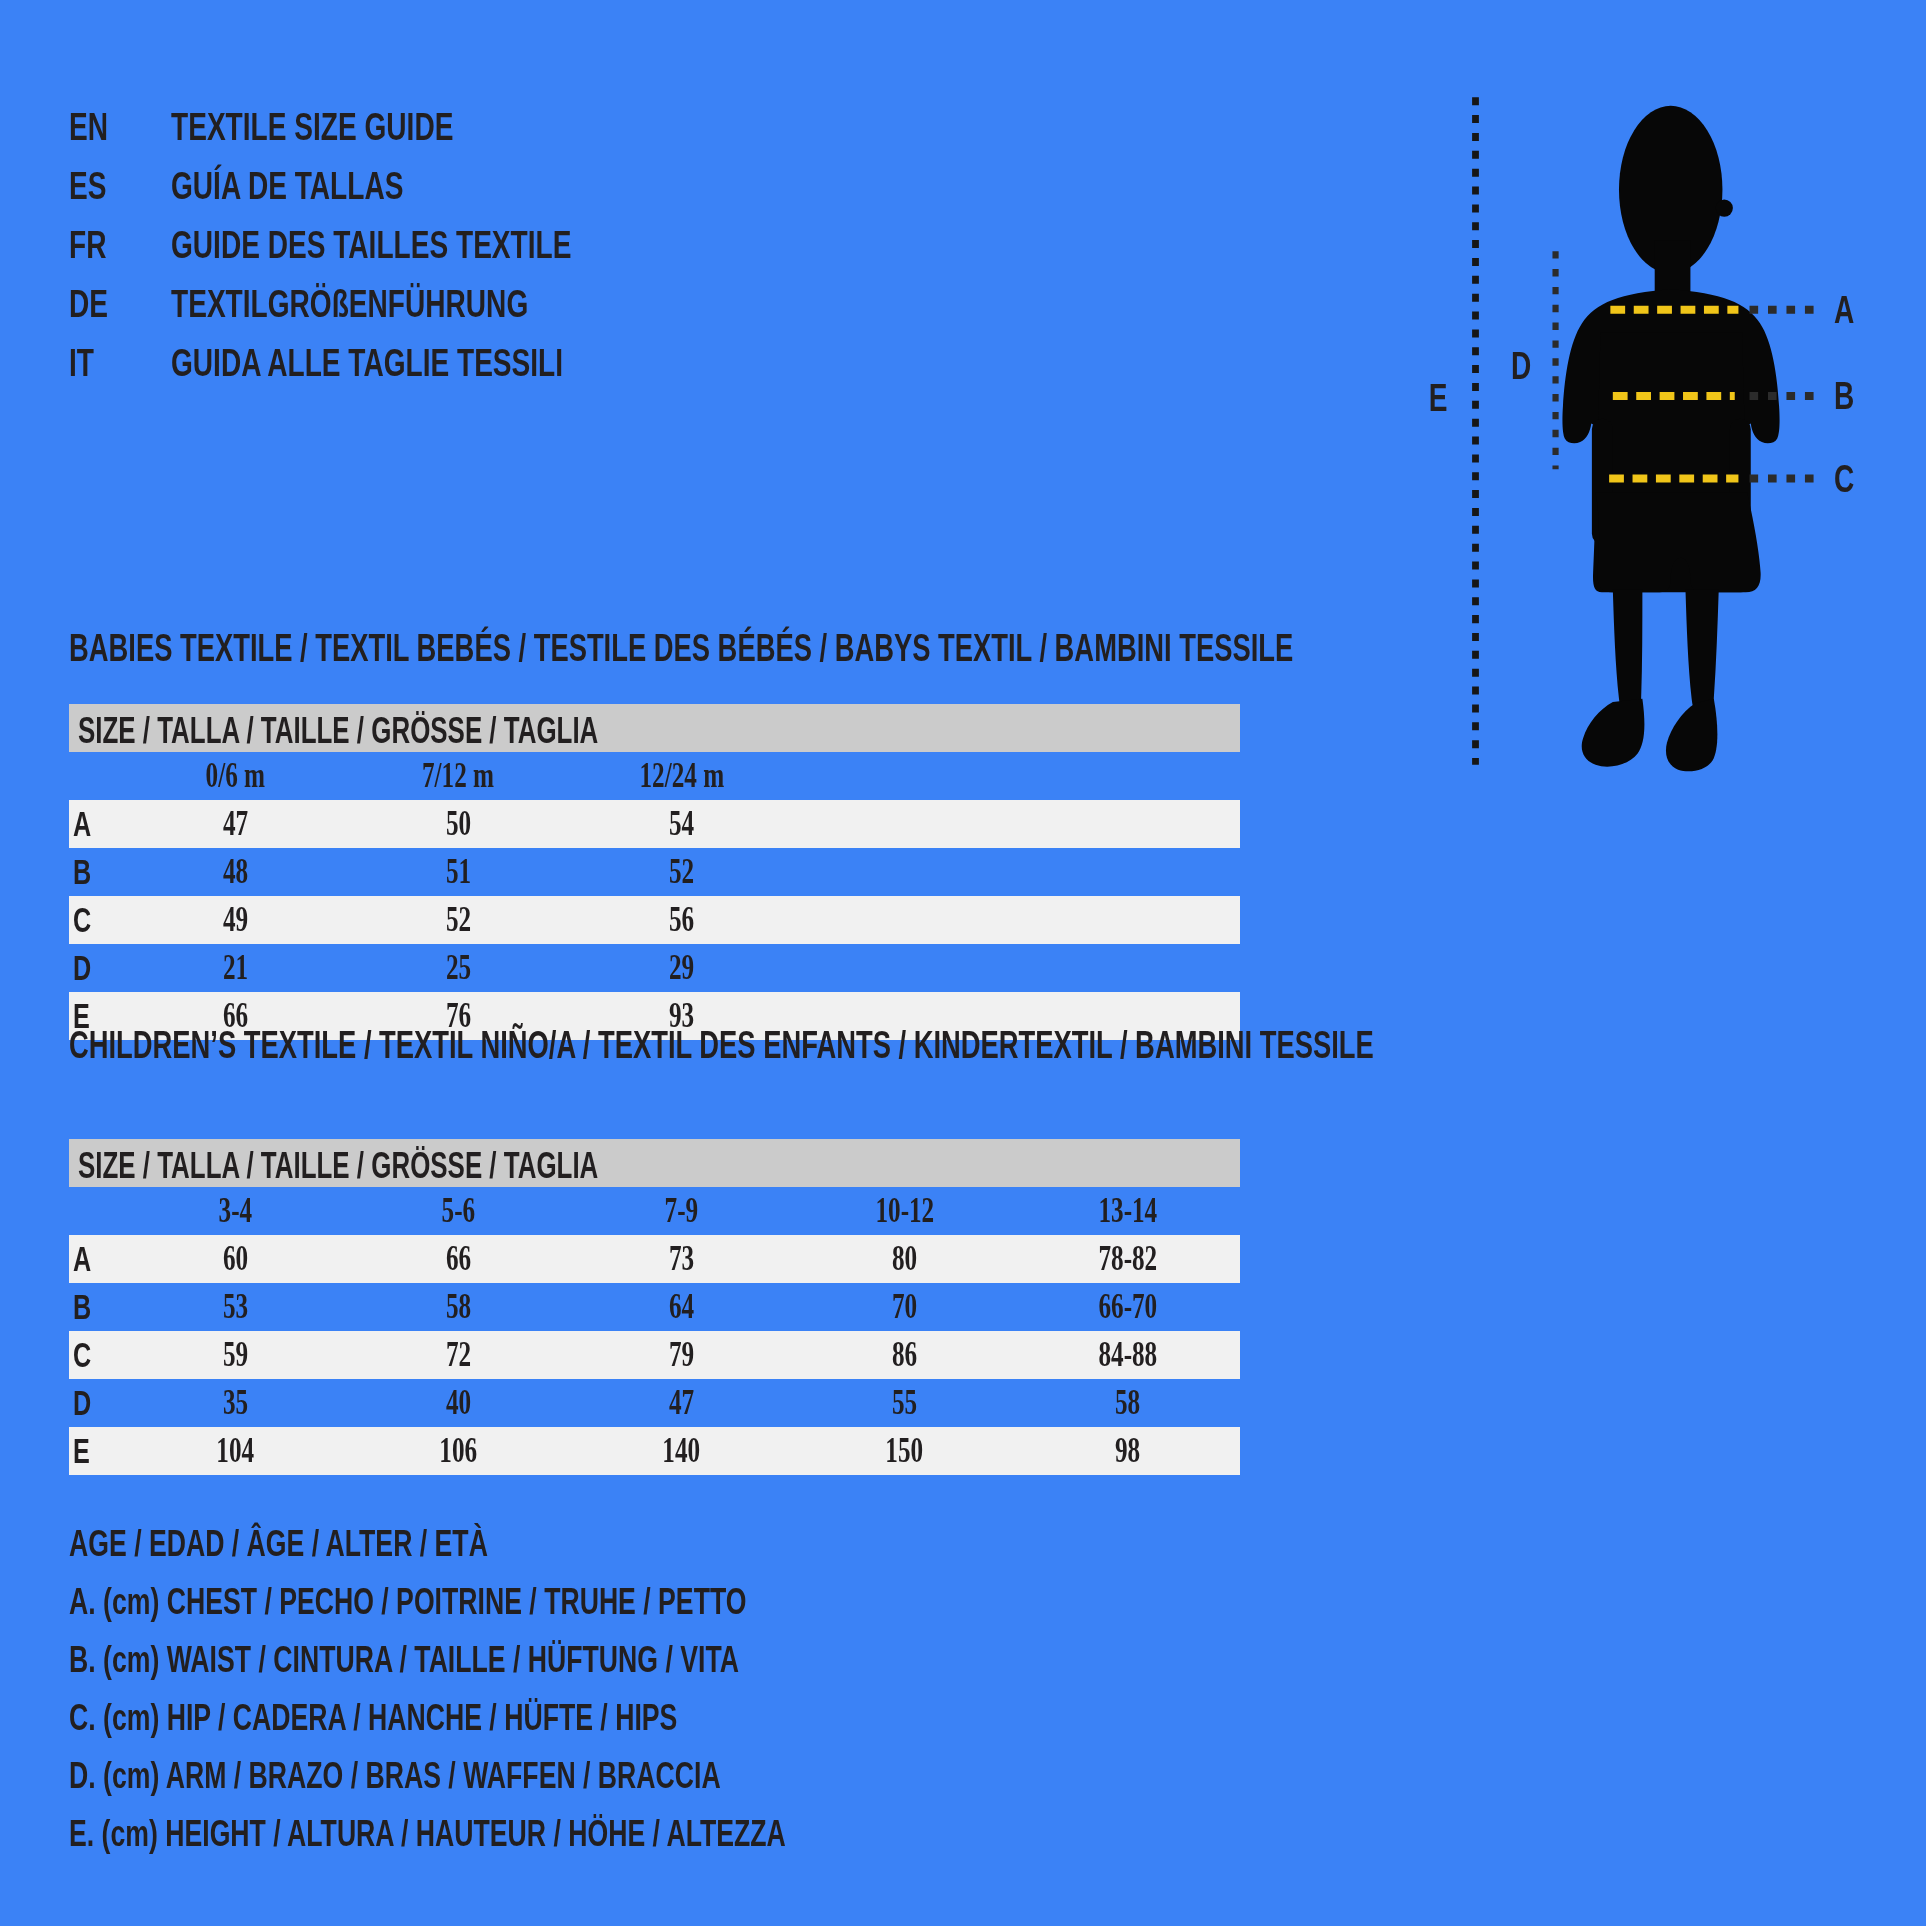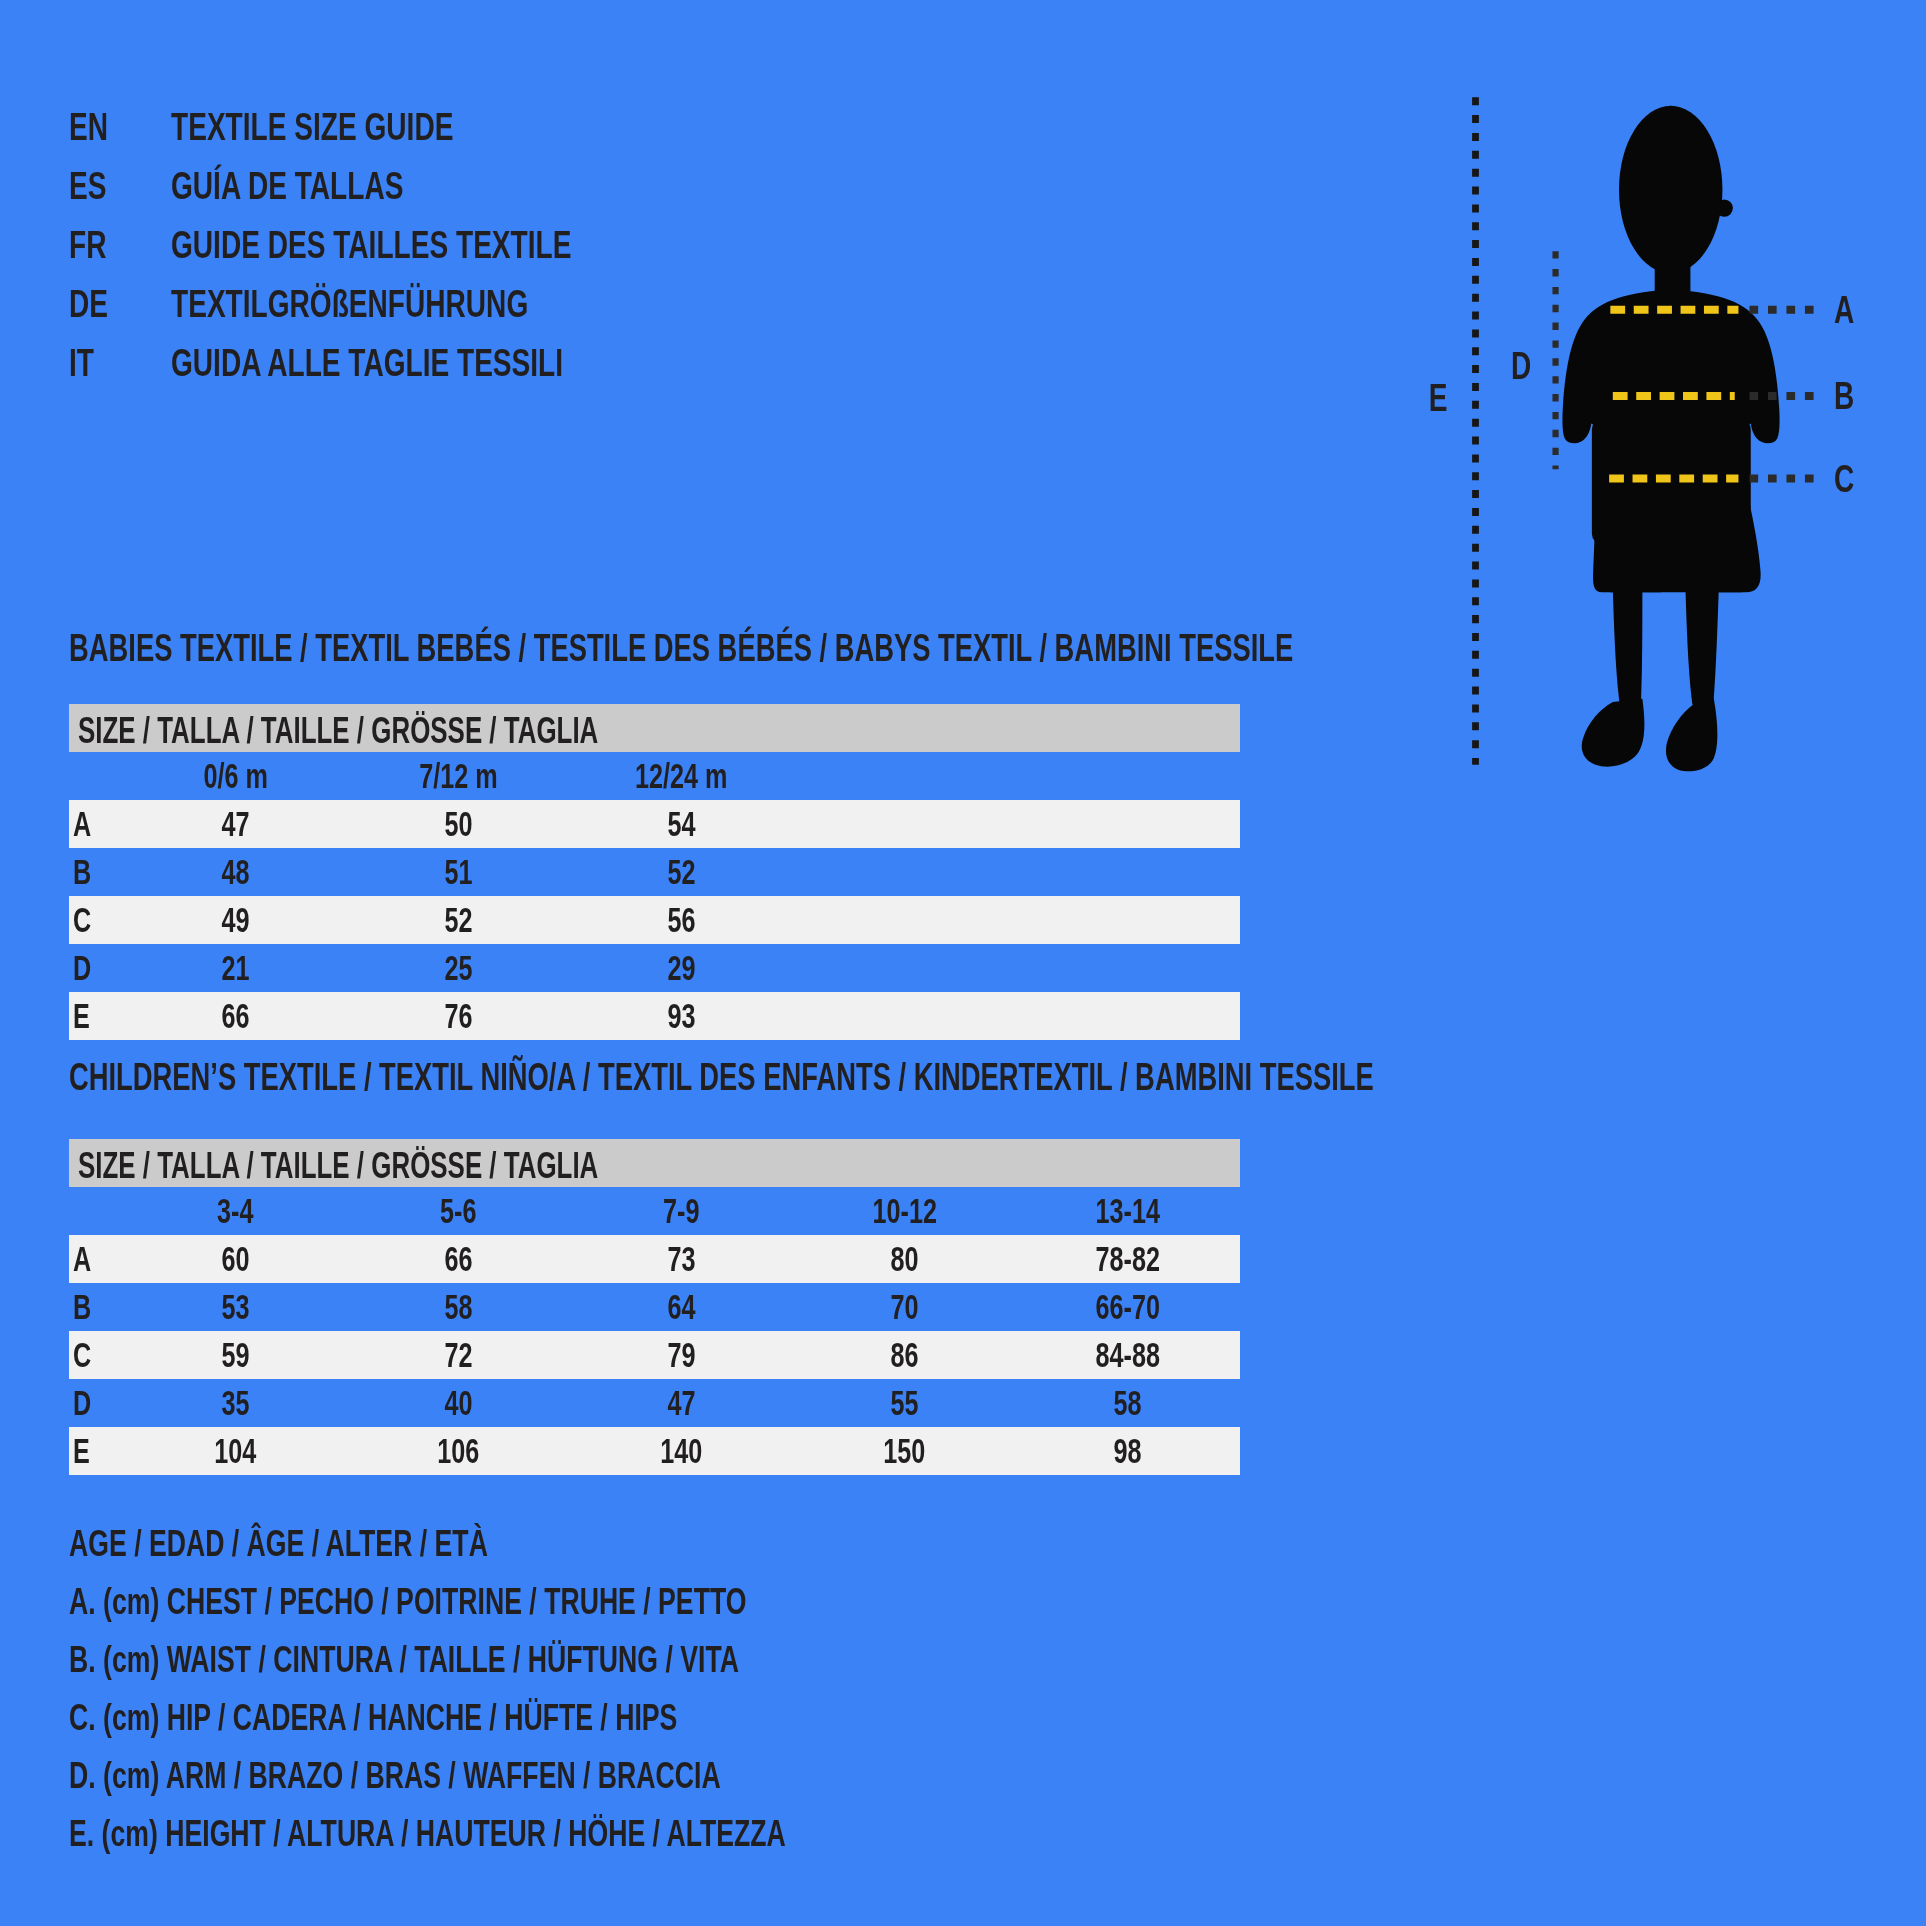--- a/index.html
+++ b/index.html
@@ -21,21 +21,21 @@
   .lang-code{width:102px;}
 
   
   .section-title{position:absolute;left:69px;font-size:38px;}
 
   
   .size-table{position:absolute;left:69px;width:1171px;}
   .size-band{height:48px;background:#cbcbcb;display:flex;align-items:flex-end;padding-left:8.6px;box-sizing:border-box;font-size:36px;}
   .grid-row{display:grid;grid-template-columns:55px repeat(5,223px);height:48px;align-items:center;font-size:35px;}
   .grid-row .tlabel{padding-left:3.7px;}
-  .grid-row .tcell{display:flex;justify-content:center;align-items:center;}
+  .grid-row .tcell{display:flex;justify-content:center;align-items:center;font-family:Liberation Serif, serif;}
   .stripe{background:#f1f1f1;}
 
   
   .legend{position:absolute;left:69px;top:1515px;}
   .legend-line{height:58px;display:flex;align-items:center;font-size:37px;}
 
   
   .figure{position:absolute;left:1417px;top:86px;width:468px;height:690px;}
   .figure svg{position:absolute;left:0;top:0;}
   .fig-label{position:absolute;width:39px;text-align:center;font-size:39px;line-height:43px;}
@@ -240,21 +240,21 @@
           <span class="czc">76</span>
         </div>
       <div class="tcell">
           <span class="czc">93</span>
         </div>
       <div class="tcell"></div>
       <div class="tcell"></div>
     </div>
   </div>
 
-  <div class="section-title" style="top:1056px;"><span class="cz">CHILDREN’S TEXTILE / TEXTIL NIÑO/A / TEXTIL DES ENFANTS / KINDERTEXTIL / BAMBINI TESSILE</span></div>
+  <div class="section-title" style="top:1024px;"><span class="cz">CHILDREN’S TEXTILE / TEXTIL NIÑO/A / TEXTIL DES ENFANTS / KINDERTEXTIL / BAMBINI TESSILE</span></div>
 
   <div class="size-table" style="top:1139px;">
     <div class="size-band">
         <span class="cz">SIZE / TALLA / TAILLE / GRÖSSE / TAGLIA</span>
       </div>
     <div class="grid-row">
       <div class="tlabel"></div>
       <div class="tcell">
           <span class="czc">3-4</span>
         </div>

